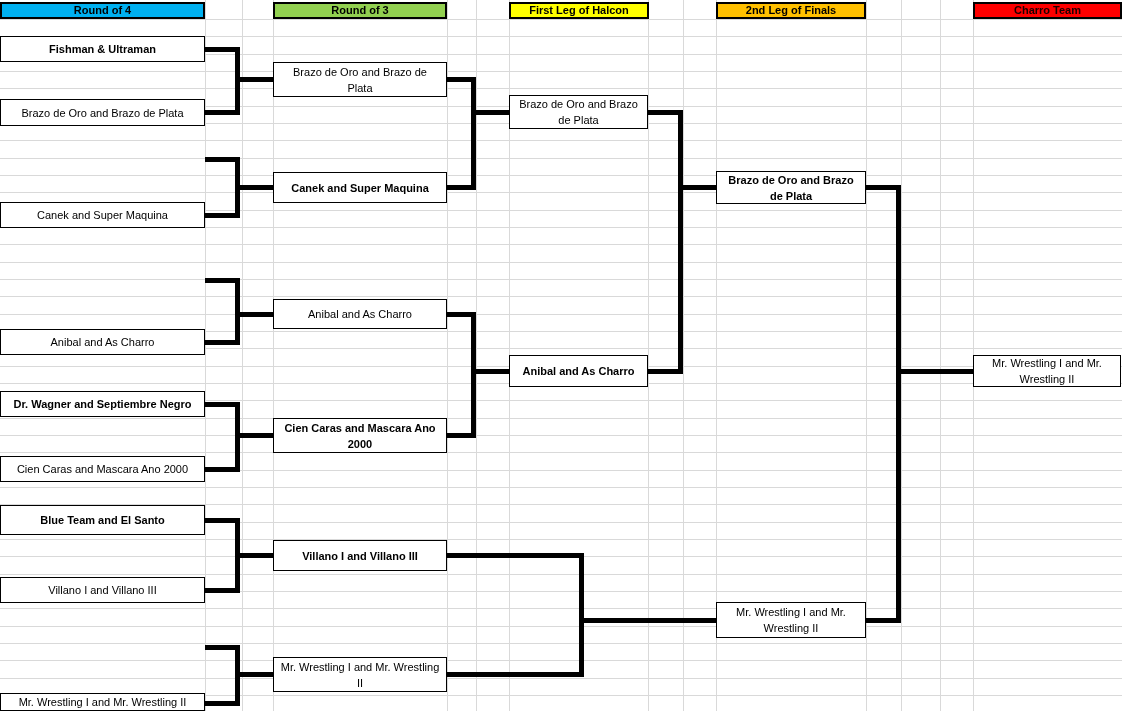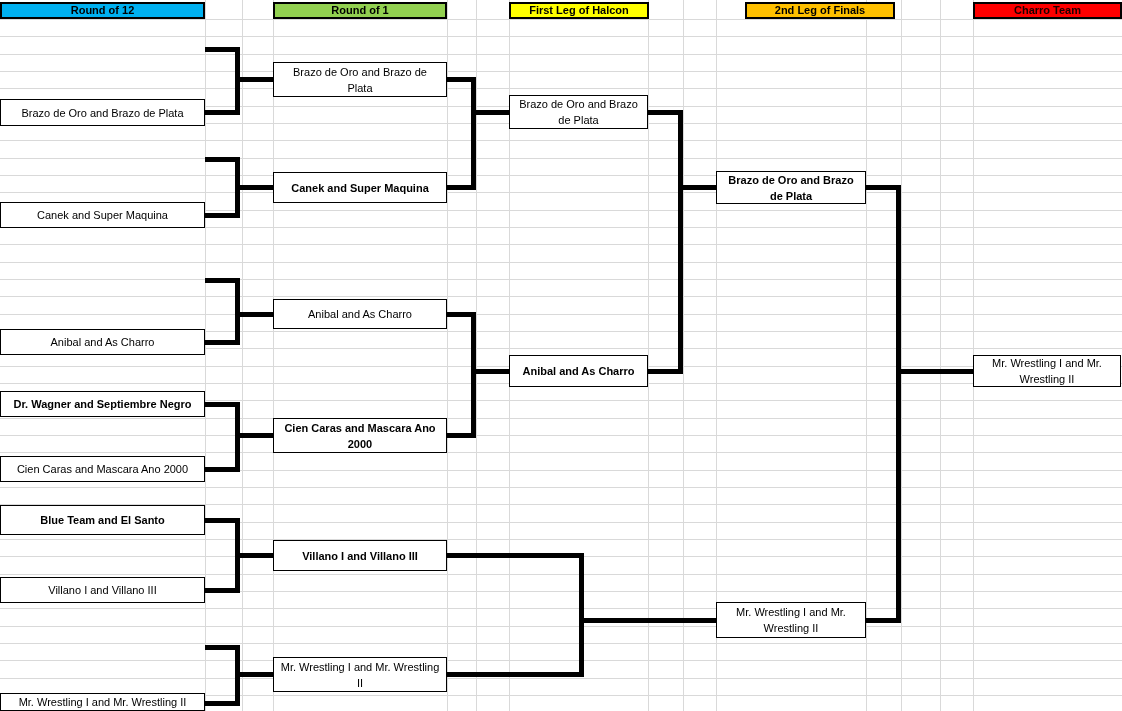--- a/index.html
+++ b/index.html
@@ -120,26 +120,27 @@
       <div class="ln" style="left: 648px; top: 109.5px; width: 35px; height: 5px; background: rgb(0, 0, 0);"></div>
       <div class="ln" style="left: 648px; top: 368.5px; width: 35px; height: 5px; background: rgb(0, 0, 0);"></div>
       <div class="ln" style="left: 678px; top: 109.5px; width: 5px; height: 264px; background: rgb(0, 0, 0);"></div>
       <div class="ln" style="left: 678px; top: 185px; width: 38px; height: 5px; background: rgb(0, 0, 0);"></div>
       <div class="ln" style="left: 866px; top: 185px; width: 35px; height: 5px; background: rgb(0, 0, 0);"></div>
       <div class="ln" style="left: 866px; top: 617.5px; width: 35px; height: 5px; background: rgb(0, 0, 0);"></div>
       <div class="ln" style="left: 896px; top: 185px; width: 5px; height: 437.5px; background: rgb(0, 0, 0);"></div>
       <div class="ln" style="left: 896px; top: 368.5px; width: 77px; height: 5px; background: rgb(0, 0, 0);"></div>
     </div>
 
-  <div class="hdr" style="left: 0px; width: 205px; background-color: rgb(0, 176, 240); color: rgb(0, 0, 0);">Round of 12</div>
-  <div class="hdr" style="left: 273px; width: 174px; background-color: rgb(146, 208, 80); color: rgb(0, 0, 0);">Round of 1</div>
+  <div class="hdr" style="left: 0px; width: 205px; background-color: rgb(0, 176, 240); color: rgb(0, 0, 0);">Round of 4</div>
+  <div class="hdr" style="left: 273px; width: 174px; background-color: rgb(146, 208, 80); color: rgb(0, 0, 0);">Round of 3</div>
   <div class="hdr" style="left: 509px; width: 140px; background-color: rgb(255, 255, 0); color: rgb(0, 0, 0);">First Leg of Halcon</div>
-  <div class="hdr" style="left: 716px; width: 150px; background-color: rgb(255, 192, 0); color: rgb(0, 0, 0); margin-left: 29px;">2nd Leg of Finals</div>
+  <div class="hdr" style="left: 716px; width: 150px; background-color: rgb(255, 192, 0); color: rgb(0, 0, 0);">2nd Leg of Finals</div>
   <div class="hdr" style="left: 973px; width: 149px; background-color: rgb(255, 0, 0); color: rgb(28, 0, 0);">Charro Team</div>
 
+  <div class="team" style="left: 0px; width: 205px; top: 36px; height: 26px; font-weight: 700;">Fishman &amp; Ultraman</div>
   <div class="team" style="left:0;width:205px;top:99px;height:27px">Brazo de Oro and Brazo de Plata</div>
   <div class="team" style="left:0;width:205px;top:202px;height:26px">Canek and Super Maquina</div>
   <div class="team" style="left:0;width:205px;top:329px;height:26px">Anibal and As Charro</div>
   <div class="team" style="left: 0px; width: 205px; top: 391px; height: 26px; font-weight: 700;">Dr. Wagner and Septiembre Negro</div>
   <div class="team" style="left:0;width:205px;top:456px;height:26px">Cien Caras and Mascara Ano 2000</div>
   <div class="team" style="left: 0px; width: 205px; top: 505px; height: 30px; font-weight: 700;">Blue Team and El Santo</div>
   <div class="team" style="left:0;width:205px;top:577px;height:26px">Villano I and Villano III</div>
   <div class="team" style="left:0;width:205px;top:693px;height:18px">Mr. Wrestling I and Mr. Wrestling II</div>
 
   <div class="team" style="left:273px;width:174px;top:62px;height:35px">Brazo de Oro and Brazo de Plata</div>

